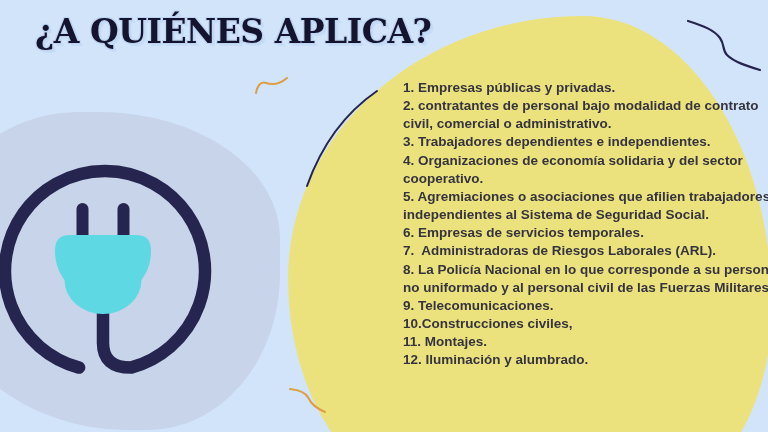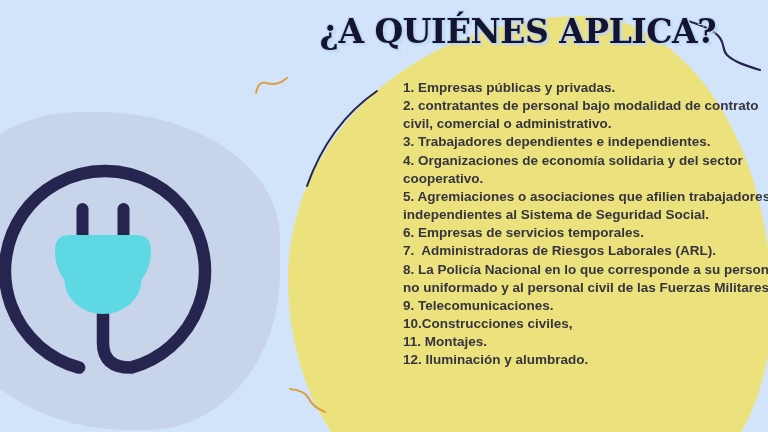--- a/index.html
+++ b/index.html
@@ -22,24 +22,25 @@
     position:absolute;left:288px;top:16px;width:484px;height:478px;
     background:var(--yellow-blob);
     border-radius:61% 39% 25% 30% / 55% 61% 39% 45%;
   }
   svg.decor{position:absolute;left:0;top:0;width:768px;height:432px;pointer-events:none;}
   .stroke-navy{stroke:var(--navy);fill:none;stroke-linecap:round;}
   .fill-navy{fill:var(--navy);}
   .fill-teal{fill:var(--teal);}
   .stroke-orange{stroke:var(--orange-accent);fill:none;stroke-linecap:round;}
   .title{
-    position:absolute;top:12px;left:0;width:716px;text-align:right;
+    position:absolute;top:12px;left:0;width:716px;text-align:left;
     font-family:"DejaVu Serif",serif;font-weight:bold;font-size:33px;
     letter-spacing:-0.5px;color:var(--title);
     text-shadow:1px 1px 0 #bcd4f2,-1px 1px 0 #bcd4f2,1px -1px 0 #bcd4f2,-1px -1px 0 #bcd4f2,3px 3px 0 rgba(188,212,242,.55);
+    padding-left:35px;
   }
   .list{
     position:absolute;left:403px;top:79px;width:378px;
     font-size:13.5px;font-weight:bold;line-height:18.15px;color:var(--text);
   }
   .list-item{white-space:pre-wrap;}
 </style>
 </head>
 <body>
 

